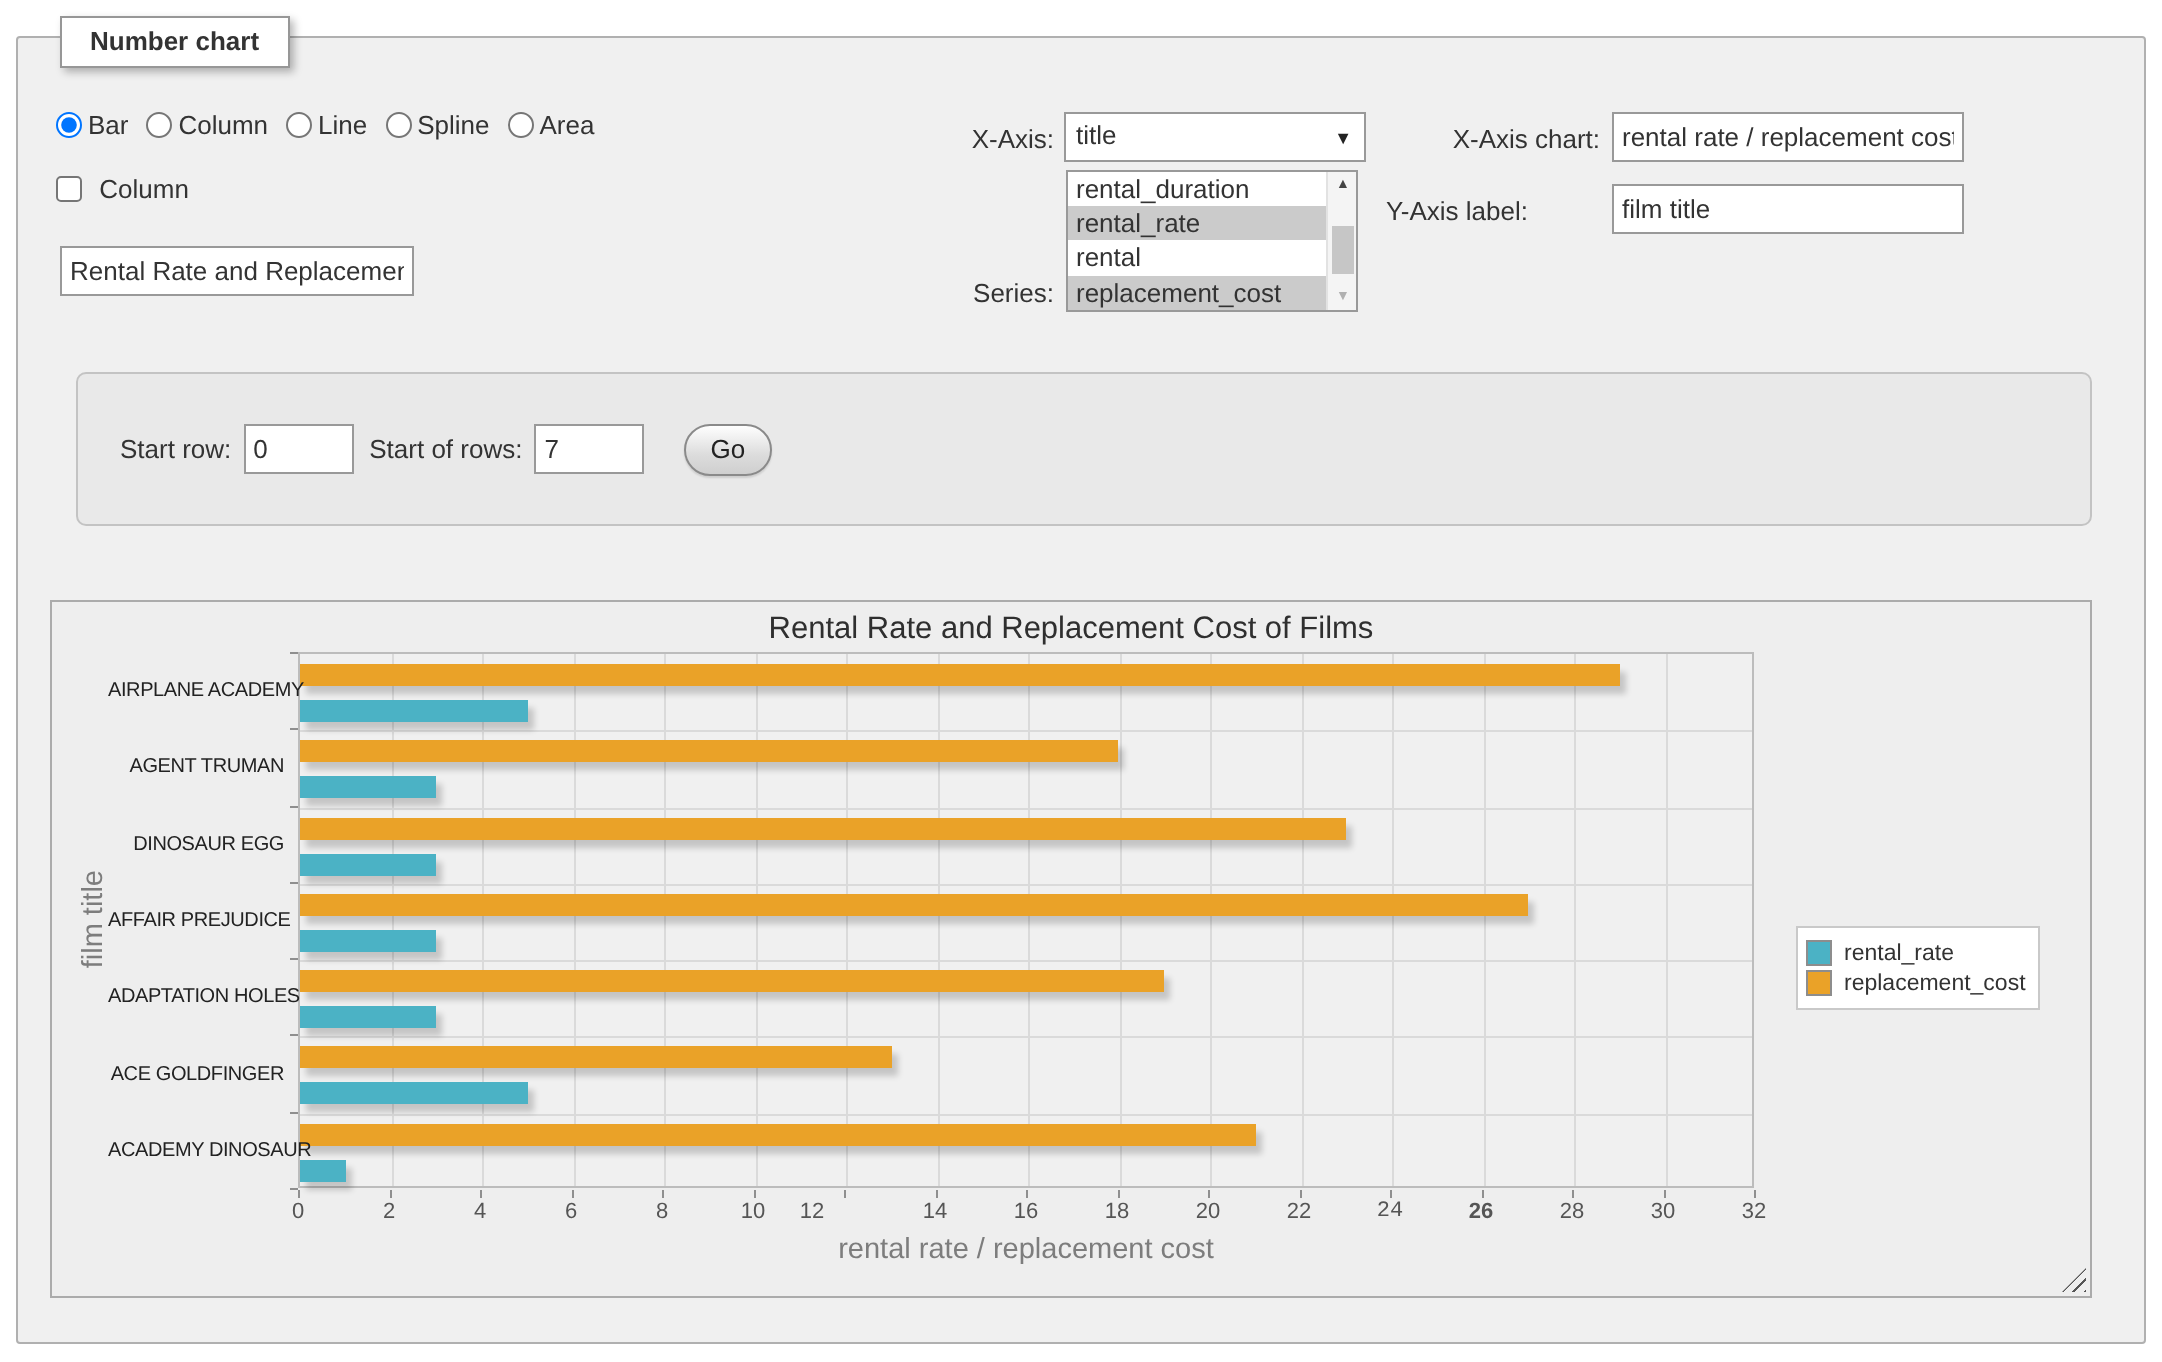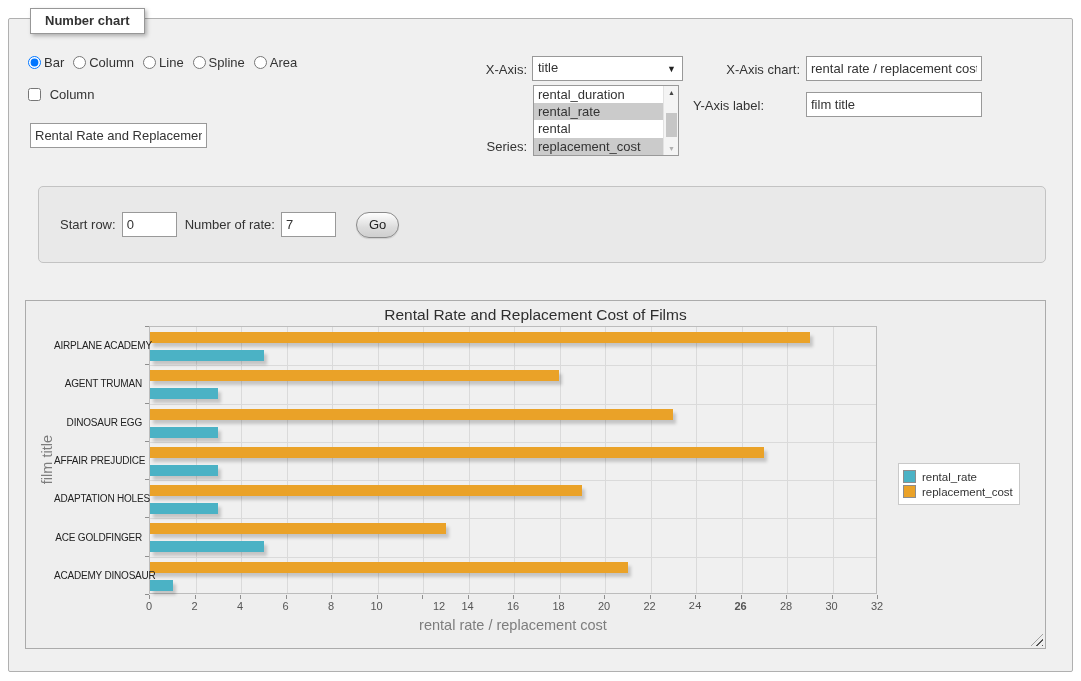--- a/index.html
+++ b/index.html
@@ -170,21 +170,21 @@
 </div>
 
 <div class="abs caption xlabel-caption">X-Axis chart:</div>
 <input type="text" class="abs xlabel-input" value="rental rate / replacement cost" style="">
 <div class="abs caption ylabel-caption">Y-Axis label:</div>
 <input type="text" class="abs ylabel-input" value="film title" style="">
 
 <div class="rows-panel">
   <span class="caption">Start row:</span>
   <input type="text" value="0" style="">
-  <span class="caption">Number of rate:</span>
+  <span class="caption">Start of rows:</span>
   <input type="text" value="7" style="">
   <button class="go-button">Go</button>
 </div>
 
 <div class="chart-box">
   <div class="chart-title">Rental Rate and Replacement Cost of Films</div>
   <div class="y-axis-title-wrap">
     <span class="y-axis-title">film title</span>
   </div>
   <div class="plot-area">
@@ -246,21 +246,21 @@
       <div class="x-tick-label" style="left: 168.5px;">2</div>
       <div class="x-tick" style="left: 214px;"></div>
       <div class="x-tick-label" style="left: 214px;">4</div>
       <div class="x-tick" style="left: 259.5px;"></div>
       <div class="x-tick-label" style="left: 259.5px;">6</div>
       <div class="x-tick" style="left: 305px;"></div>
       <div class="x-tick-label" style="left: 305px;">8</div>
       <div class="x-tick" style="left: 350.5px;"></div>
       <div class="x-tick-label" style="left: 350.5px;">10</div>
       <div class="x-tick" style="left: 396px;"></div>
-      <div class="x-tick-label" style="left: 413px;">12</div>
+      <div class="x-tick-label" style="left: 380px;">12</div>
       <div class="x-tick" style="left: 441.5px;"></div>
       <div class="x-tick-label" style="left: 441.5px;">14</div>
       <div class="x-tick" style="left: 487px;"></div>
       <div class="x-tick-label" style="left: 487px;">16</div>
       <div class="x-tick" style="left: 532.5px;"></div>
       <div class="x-tick-label" style="left: 532.5px;">18</div>
       <div class="x-tick" style="left: 578px;"></div>
       <div class="x-tick-label" style="left: 578px;">20</div>
       <div class="x-tick" style="left: 623.5px;"></div>
       <div class="x-tick-label" style="left: 623.5px;">22</div>

